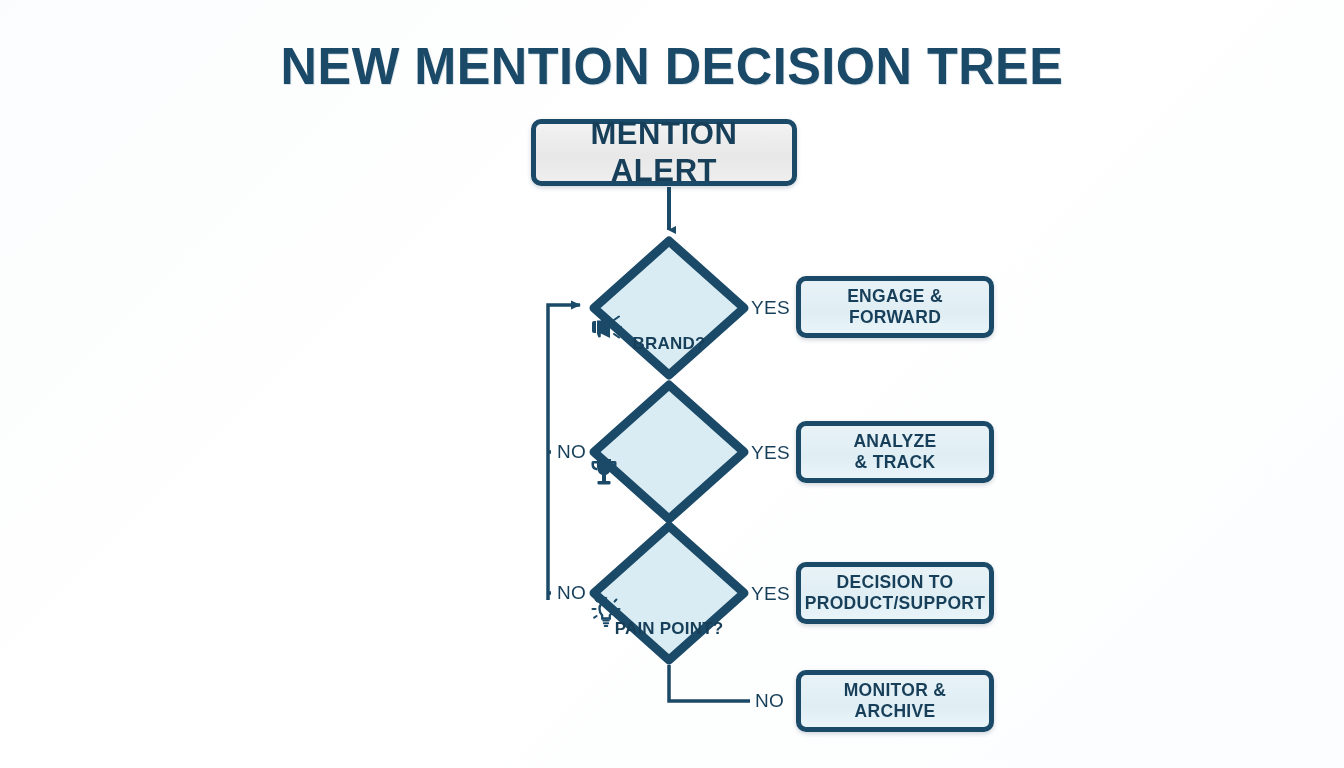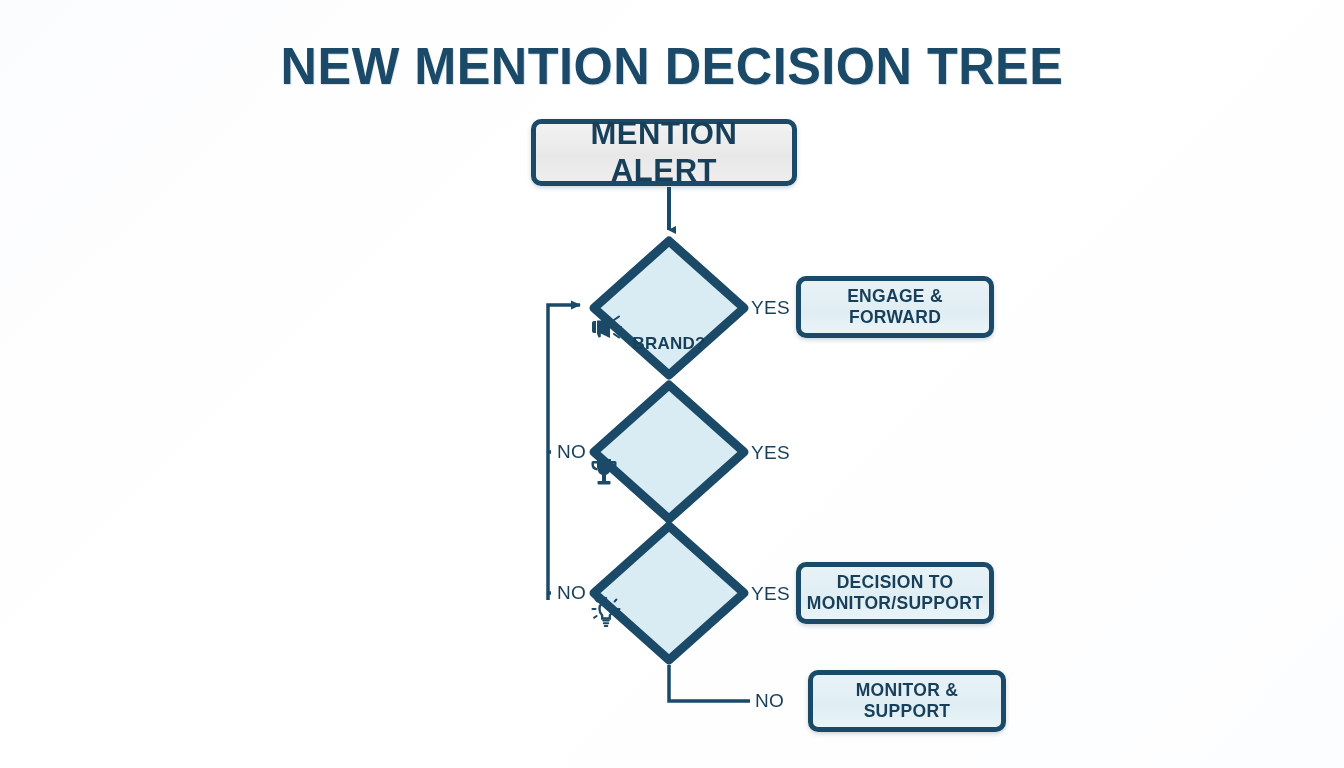--- a/index.html
+++ b/index.html
@@ -63,21 +63,21 @@
     width: 198px;
     height: 62px;
     left: 796px;
     background: linear-gradient(180deg, #e8f2f6 0%, #dfeef4 60%, #e9f4f8 100%);
     font-size: 17.5px;
     letter-spacing: 0.3px;
   }
   .result-box.r1 { top: 276px; }
   .result-box.r2 { top: 421px; }
   .result-box.r3 { top: 562px; }
-  .result-box.r4 { top: 670px; margin-left: 12px; }
+  .result-box.r4 { top: 670px; }
 
   
   .diamond-wrap {
     position: absolute;
     width: 160px;
     height: 144px;
     left: 589px;
   }
   .diamond-wrap.d1 { top: 236px; }
   .diamond-wrap.d2 { top: 380px; }
@@ -197,20 +197,21 @@
         <rect x="13" y="19" width="4" height="6" fill="#1b4a68"></rect>
         <rect x="8.5" y="25" width="13" height="3.4" rx="0.8" fill="#1b4a68"></rect>
       </svg>
     </div>
   </div>
 
   <div class="diamond-wrap d3">
     <svg width="160" height="144" viewBox="0 0 160 144" xmlns="http://www.w3.org/2000/svg">
       <polygon points="80,5 155,72 80,139 5,72" fill="#d9ecf3" stroke="#1b4a68" stroke-width="9" stroke-linejoin="round"></polygon>
     </svg>
+    <div class="diamond-label">PAIN POINT?</div>
     <div class="diamond-icon">
       <svg width="34" height="32" viewBox="0 0 34 32" xmlns="http://www.w3.org/2000/svg">
         <path d="M17 5.5 Q10.5 5.5 10.5 12 Q10.5 15.8 13.2 18.4 L13.2 21.5 L20.8 21.5 L20.8 18.4 Q23.5 15.8 23.5 12 Q23.5 5.5 17 5.5 Z" fill="none" stroke="#1b4a68" stroke-width="2.3"></path>
         <rect x="13.3" y="22.6" width="7.4" height="1.9" rx="0.7" fill="#1b4a68"></rect>
         <rect x="13.9" y="25.3" width="6.2" height="1.9" rx="0.7" fill="#1b4a68"></rect>
         <rect x="14.8" y="28" width="4.4" height="1.9" rx="0.7" fill="#1b4a68"></rect>
         <g stroke="#1b4a68" stroke-width="2.1" stroke-linecap="round">
           <line x1="17" y1="0.8" x2="17" y2="3.2"></line>
           <line x1="8.4" y1="4.4" x2="6.6" y2="2.6"></line>
           <line x1="25.6" y1="4.4" x2="27.4" y2="2.6"></line>
@@ -222,30 +223,36 @@
       </svg>
     </div>
   </div>
 
   <div class="node-box result-box r1">
     <div>
       <span>ENGAGE &amp;</span><br>
       <span>FORWARD</span>
     </div>
   </div>
+  <div class="node-box result-box r2">
+    <div>
+      <span>ANALYZE</span><br>
+      <span>&amp; TRACK</span>
+    </div>
+  </div>
   <div class="node-box result-box r3">
     <div>
       <span>DECISION TO</span><br>
-      <span>MONITOR/SUPPORT</span>
+      <span>PRODUCT/SUPPORT</span>
     </div>
   </div>
   <div class="node-box result-box r4">
     <div>
       <span>MONITOR &amp;</span><br>
-      <span>SUPPORT</span>
+      <span>ARCHIVE</span>
     </div>
   </div>
 
   <div class="edge-label lbl-yes1">YES</div>
   <div class="edge-label lbl-yes2">YES</div>
   <div class="edge-label lbl-yes3">YES</div>
   <div class="edge-label lbl-no1">NO</div>
   <div class="edge-label lbl-no2">NO</div>
   <div class="edge-label lbl-no3">NO</div>
 

